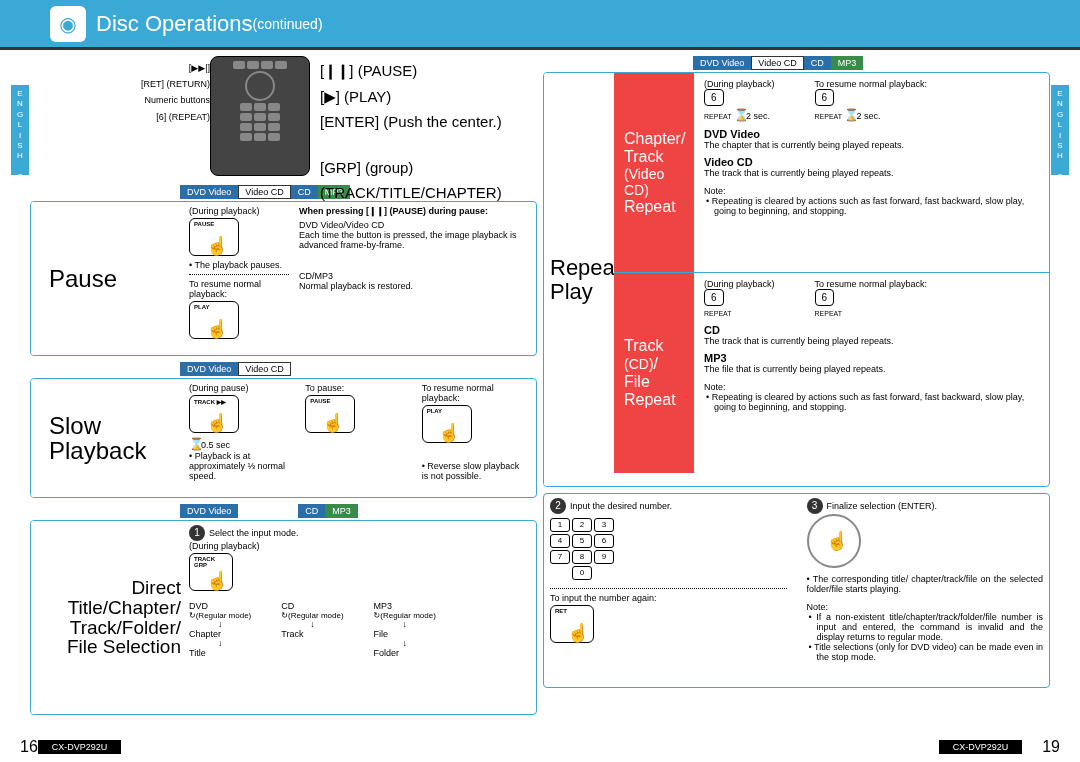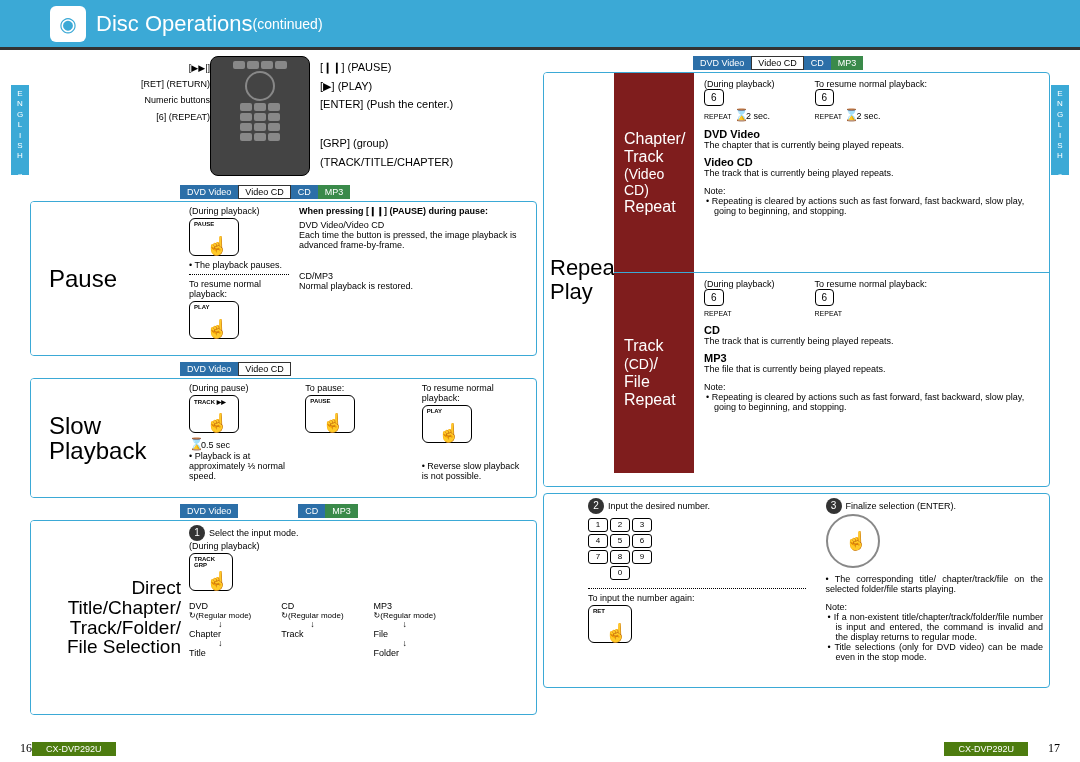--- a/index.html
+++ b/index.html
@@ -22,21 +22,21 @@
   .col { flex: 1; }
 
   
   .remote-area { height: 125px; position: relative; margin-bottom: 4px; display:flex; }
   .remote-labels-left { width: 180px; font-size: 9px; text-align: right; padding-top: 4px; line-height: 1.8; }
   .remote-labels-left div { white-space: nowrap; }
   .remote-img { width: 100px; height: 120px; background: #444; border: 1px solid #000; border-radius: 8px; display:flex; flex-direction:column; align-items:center; padding:4px; gap:2px;}
   .remote-img .rbtn { width:12px;height:8px;background:#888;border-radius:2px;display:inline-block;}
   .remote-img .rrow{display:flex;gap:2px;}
   .remote-img .rcircle{width:30px;height:30px;border:2px solid #888;border-radius:50%;}
-  .remote-labels-right { flex:1; font-size: 11px; padding-left: 10px; padding-top: 2px; line-height: 1.7; }
+  .remote-labels-right { flex:1; font-size: 15px; padding-left: 10px; padding-top: 2px; line-height: 1.7; }
 
   
   .section { border: 1.5px solid #3ba9d6; border-radius: 4px; margin-bottom: 6px; display: flex; position: relative; overflow:hidden;}
   .section.tall { min-height: 155px; }
   .sec-title { width: 150px; background: #fff; display: flex; flex-direction: column; justify-content: center; padding-left: 18px; font-size: 24px; line-height: 1.05; color: #000; font-weight: 300; }
   .sec-body { flex: 1; padding: 4px 8px; font-size: 9px; }
 
   
   .badges { display: flex; gap: 0; margin-bottom: 2px; }
   .badge { font-size: 9px; padding: 1px 6px; border: 1px solid #333; }
@@ -52,25 +52,25 @@
   .hand::after{content:"☝"; position:absolute; bottom:-2px; left:16px; font-size:18px;}
   .hand .lbl { position:absolute; top:2px; left:4px; font-size:6px; font-weight:bold;}
 
   .repeat-btn { display:inline-block; border:1px solid #000; border-radius:4px; padding:2px 6px; font-size:10px; background:#fff; margin-bottom:2px;}
   .hourglass{display:inline-block;width:12px;height:14px;font-size:12px;}
 
   .num-circle { display:inline-block;width:16px;height:16px;border-radius:50%;background:#333;color:#fff;font-size:10px;text-align:center;line-height:16px;margin-right:4px;}
 
   
   .footer { position:absolute; bottom:6px; display:flex; width:100%; padding:0 20px; justify-content:space-between; align-items:center;}
-  .footer .pg { font-size:12px;font-family:Liberation Serif, serif;}
-  .footer .model { background:#4d7c0f; color:#fff; font-size:9px; padding:2px 14px;}
+  .footer .pg { font-size:16px;}
+  .footer .model { background:#000000; color:#fff; font-size:9px; padding:2px 14px;}
 
   .repeat-right .sec-title { background:#fff; color:#000;}
-  .rp-sub { width: 140px; background:#7f1d1d; color:#fff; font-size:16px; padding:6px 10px; display:flex; flex-direction:column; justify-content:center;}
+  .rp-sub { width: 140px; background:#ef4444; color:#fff; font-size:16px; padding:6px 10px; display:flex; flex-direction:column; justify-content:center;}
   .rp-sub .sm{font-size:14px;}
   .rp-stack{display:flex;flex-direction:column;flex:1;}
   .rp-row{display:flex;border-bottom:1px solid #3ba9d6;min-height:200px;}
   .rp-row:last-child{border-bottom:none;}
   .rp-body{flex:1;padding:6px 10px;font-size:9px;}
   .rp-body h4{font-size:11px;font-weight:bold;margin-top:6px;}
   .note-bullet{padding-left:10px;text-indent:-8px;}
 
   .keypad { display:inline-grid; grid-template-columns:repeat(3,20px); gap:2px; margin:4px 0;}
   .keypad .k { border:1px solid #000; border-radius:3px; height:14px; font-size:8px; text-align:center; line-height:12px;}
@@ -320,21 +320,21 @@
               <h4>MP3</h4>
               <div>The file that is currently being played repeats.</div>
               <div style="margin-top:8px;">Note:</div>
               <div class="note-bullet">• Repeating is cleared by actions such as fast forward, fast backward, slow play, going to beginning, and stopping.</div>
             </div>
           </div>
         </div>
       </div>
 
       <div style="display:flex;gap:20px;font-size:9px;padding:4px 6px;border:1.5px solid #3ba9d6;border-radius:4px;min-height:195px;">
-        <div style="flex:1;margin-left:38px;">
+        <div style="flex:1;">
           <div><span class="num-circle">2</span><span>Input the desired number.</span></div>
           <div class="keypad">
             <div class="k">1</div>
               <div class="k">2</div>
               <div class="k">3</div>
             <div class="k">4</div>
               <div class="k">5</div>
               <div class="k">6</div>
             <div class="k">7</div>
               <div class="k">8</div>
@@ -357,15 +357,15 @@
         </div>
       </div>
     </div>
   </div>
 
   <div class="footer">
     <span class="pg">16</span>
     <span class="model">CX-DVP292U</span>
     <span style="flex:1;"></span>
     <span class="model">CX-DVP292U</span>
-    <span class="pg" style="margin-left:20px;">17</span>
+    <span class="pg" style="margin-left:20px;">19</span>
   </div>
 </div>
 
 </body></html>

